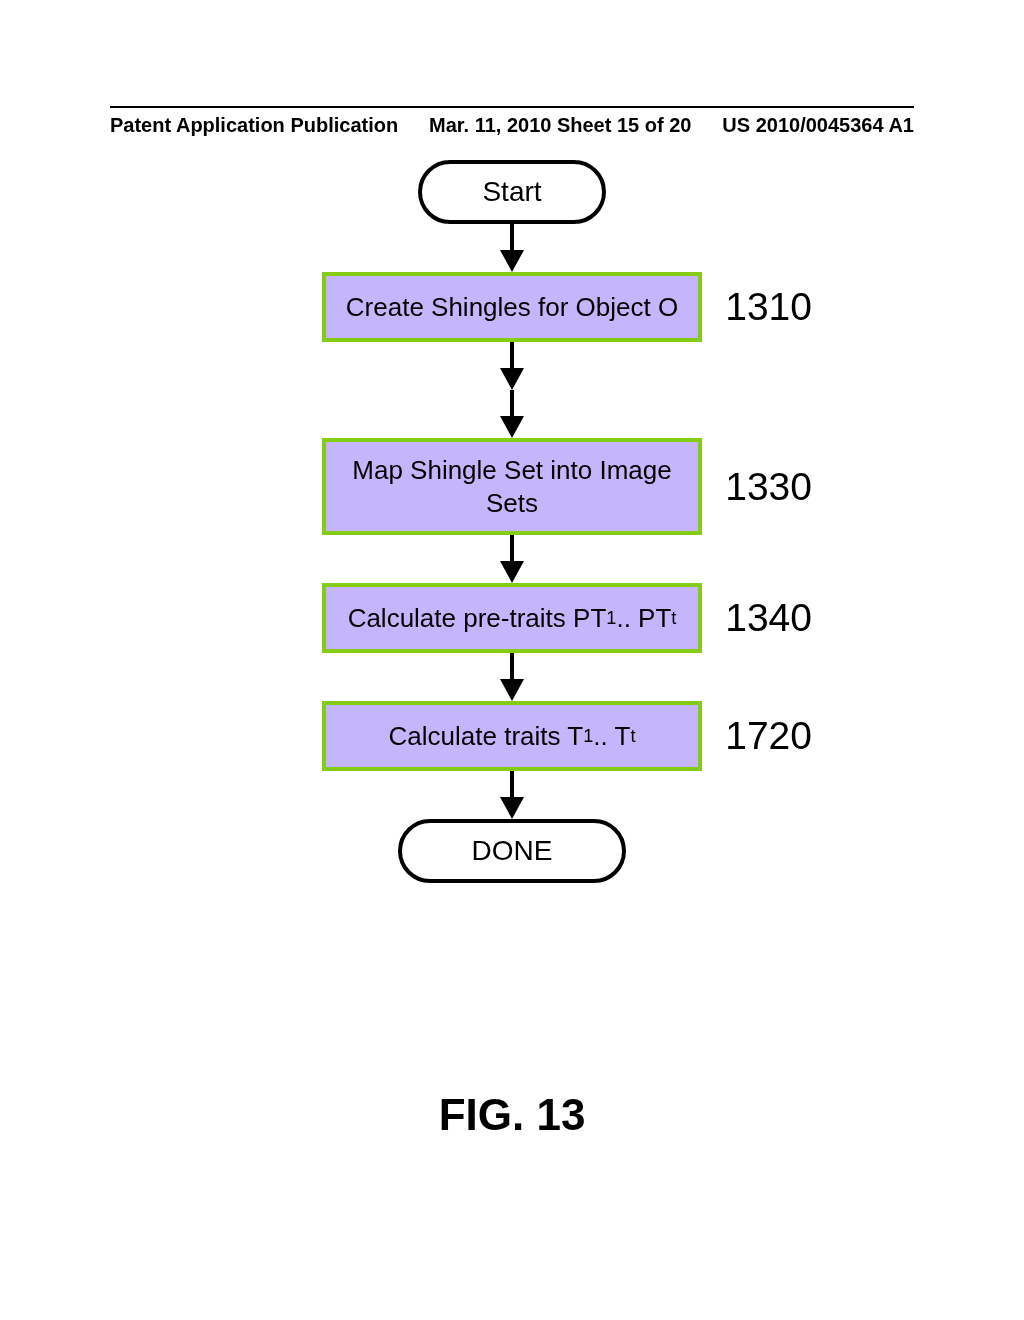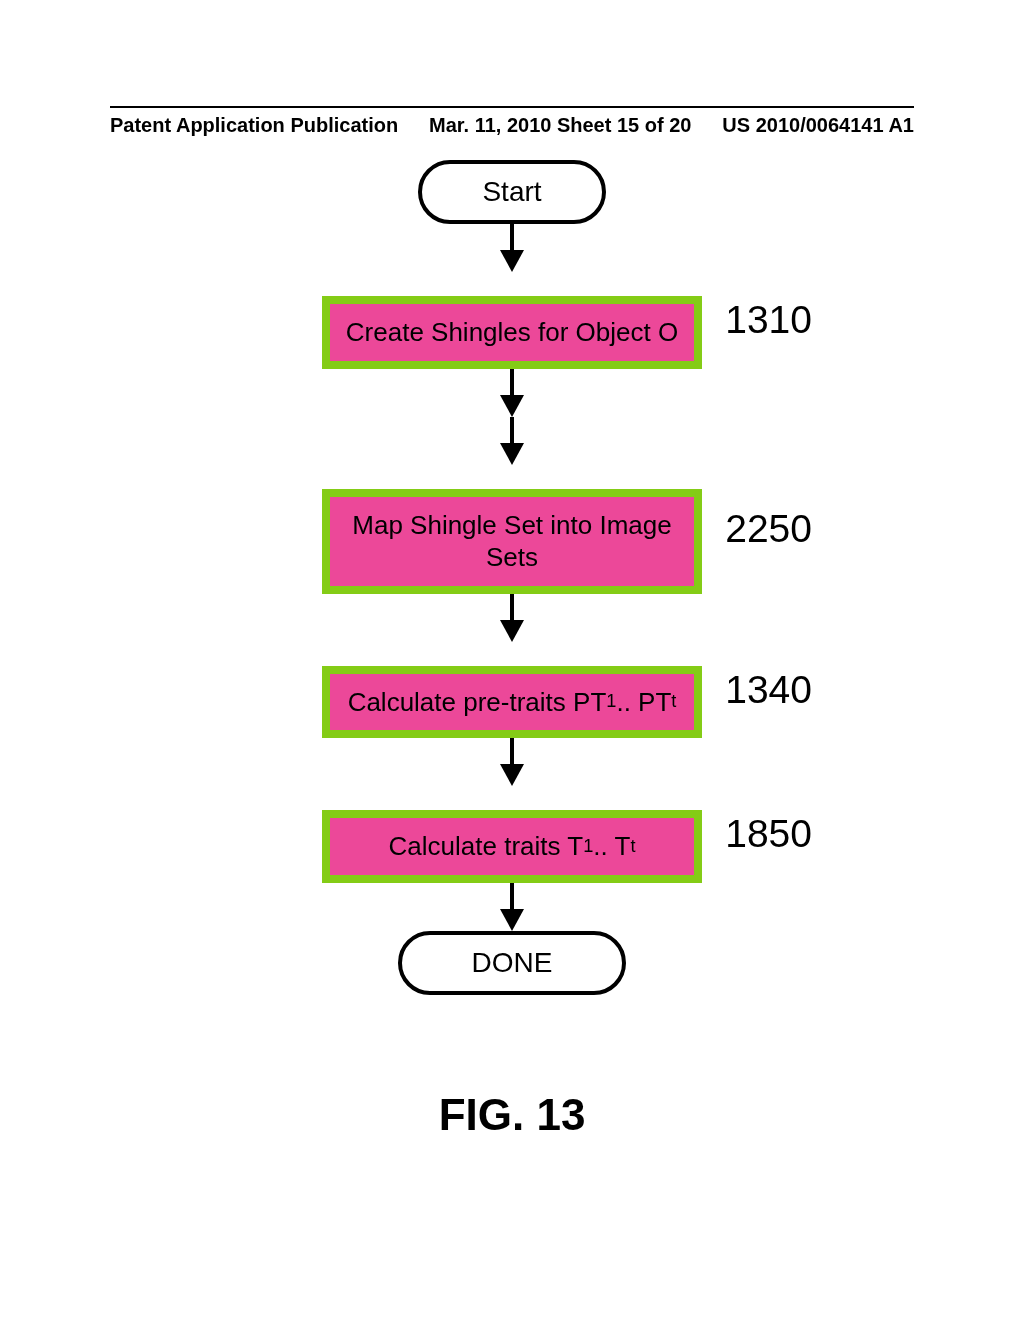--- a/index.html
+++ b/index.html
@@ -59,33 +59,32 @@
     padding: 12px 60px;
     font-size: 28px;
     text-align: center;
     background: #fff;
   }
   .terminator.done {
     padding: 12px 70px;
     font-weight: 400;
   }
   .process {
-    border: 8px solid #84cc16;
+    border: 4px solid #84cc16;
     width: 380px;
     min-height: 70px;
     display: flex;
     align-items: center;
     justify-content: center;
     text-align: center;
     font-size: 26px;
     padding: 12px 8px;
     box-sizing: border-box;
-    background: #ec4899;
+    background: #c4b5fd;
     line-height: 1.25;
-    margin-top: 24px;
   }
   .ref-label {
     position: absolute;
     right: 60px;
     font-size: 39px;
     top: 50%;
     transform: translateY(-50%);
   }
   .arrow-gap {
     height: 48px;
@@ -104,21 +103,21 @@
   }
   sub { font-size: 0.7em; }
 </style>
 </head>
 <body>
 
 <div class="page">
   <div class="header">
     <span>Patent Application Publication</span>
     <span>Mar. 11, 2010  Sheet 15 of 20</span>
-    <span>US 2010/0064141 A1</span>
+    <span>US 2010/0045364 A1</span>
   </div>
   <div class="header-rule"></div>
 
   <div class="flow-area">
 
     <div class="node-row">
       <div class="terminator">Start</div>
     </div>
 
     <div class="arrow-gap">
@@ -143,21 +142,21 @@
 
     <div class="arrow-gap">
       <svg width="40" height="48" viewBox="0 0 40 48">
         <line x1="20" y1="0" x2="20" y2="28" stroke="#000" stroke-width="4"></line>
         <polygon points="20,48 8,26 32,26" fill="#000"></polygon>
       </svg>
     </div>
 
     <div class="node-row">
       <div class="process">Map Shingle Set into Image Sets</div>
-      <div class="ref-label">2250</div>
+      <div class="ref-label">1330</div>
     </div>
 
     <div class="arrow-gap">
       <svg width="40" height="48" viewBox="0 0 40 48">
         <line x1="20" y1="0" x2="20" y2="28" stroke="#000" stroke-width="4"></line>
         <polygon points="20,48 8,26 32,26" fill="#000"></polygon>
       </svg>
     </div>
 
     <div class="node-row">
@@ -167,21 +166,21 @@
 
     <div class="arrow-gap">
       <svg width="40" height="48" viewBox="0 0 40 48">
         <line x1="20" y1="0" x2="20" y2="28" stroke="#000" stroke-width="4"></line>
         <polygon points="20,48 8,26 32,26" fill="#000"></polygon>
       </svg>
     </div>
 
     <div class="node-row">
       <div class="process">Calculate traits T<sub>1</sub> .. T<sub>t</sub></div>
-      <div class="ref-label">1850</div>
+      <div class="ref-label">1720</div>
     </div>
 
     <div class="arrow-gap">
       <svg width="40" height="48" viewBox="0 0 40 48">
         <line x1="20" y1="0" x2="20" y2="28" stroke="#000" stroke-width="4"></line>
         <polygon points="20,48 8,26 32,26" fill="#000"></polygon>
       </svg>
     </div>
 
     <div class="node-row">

